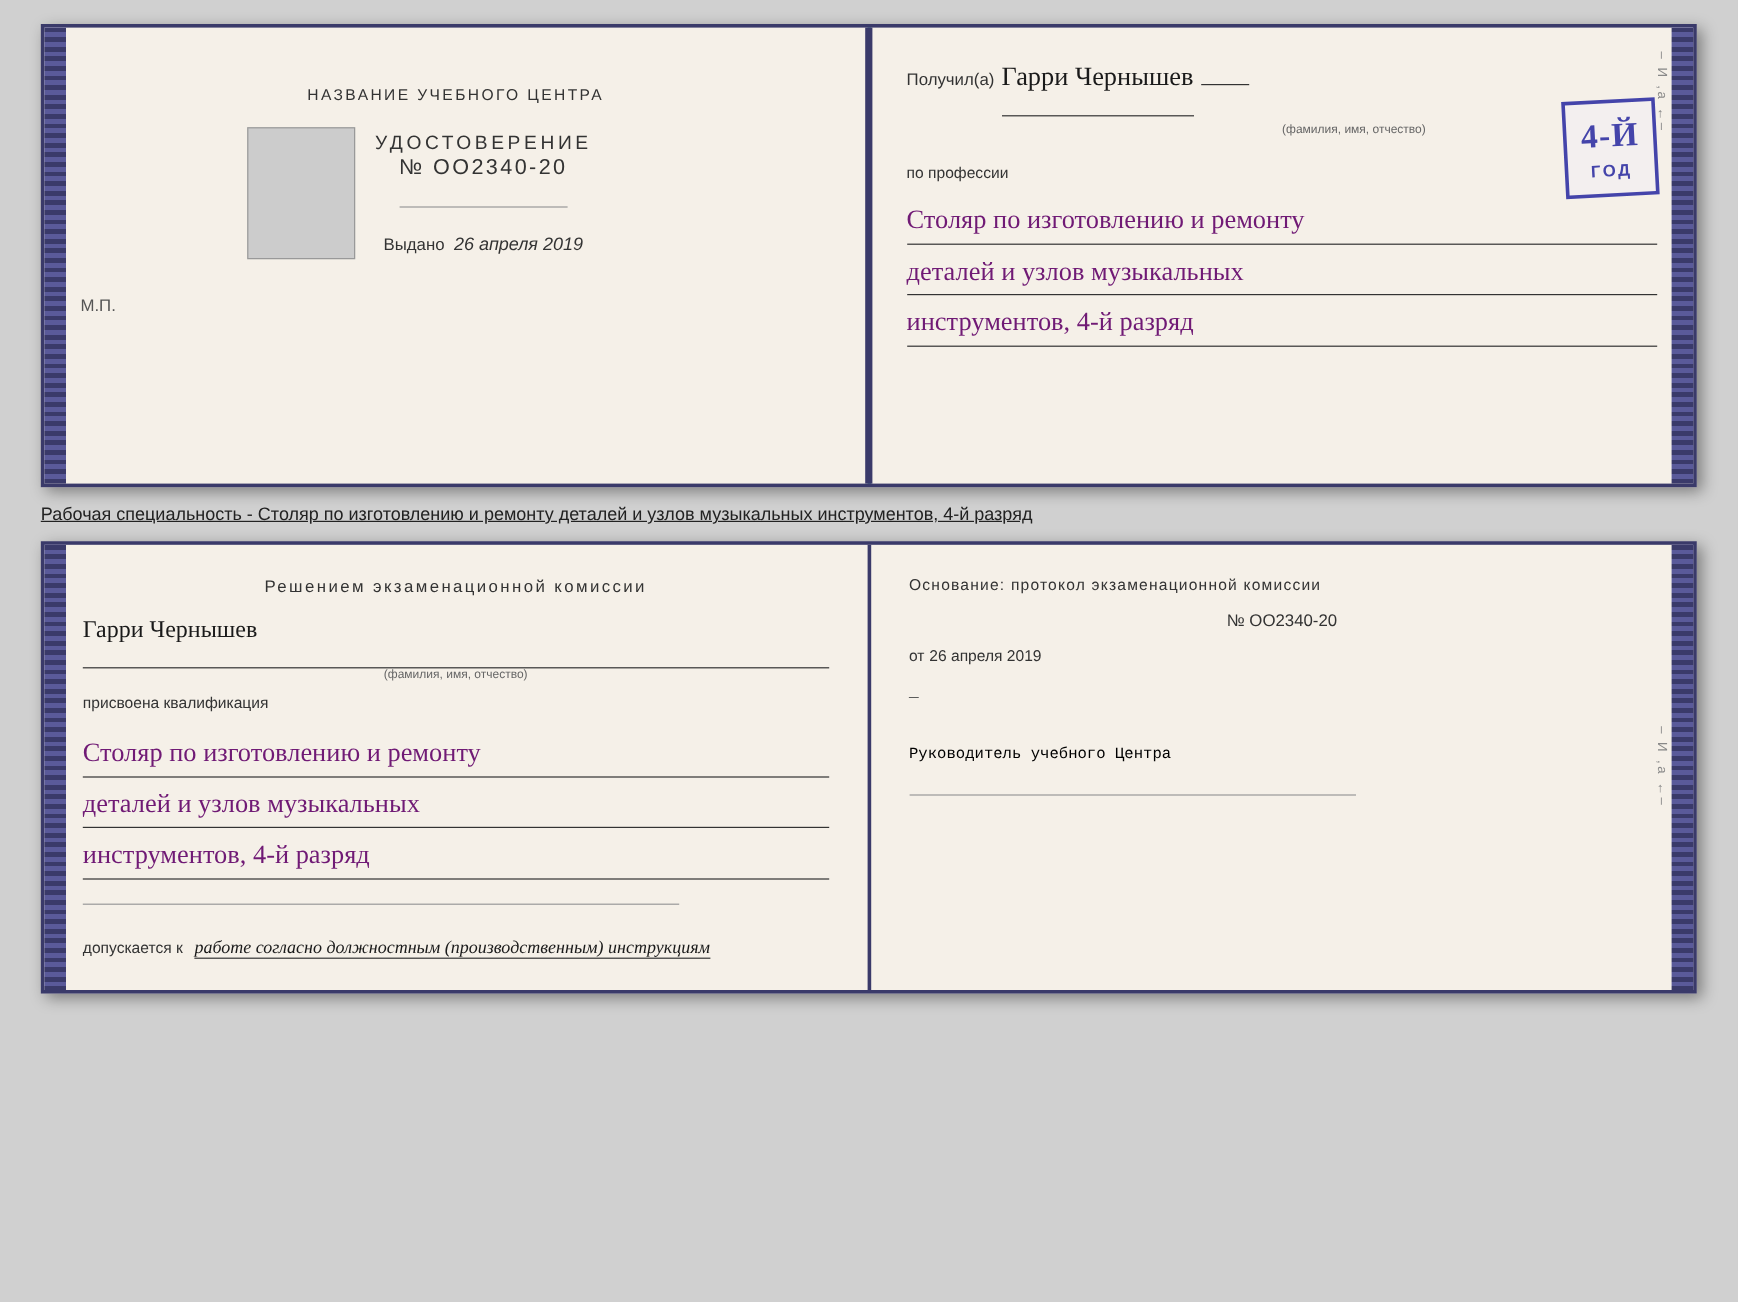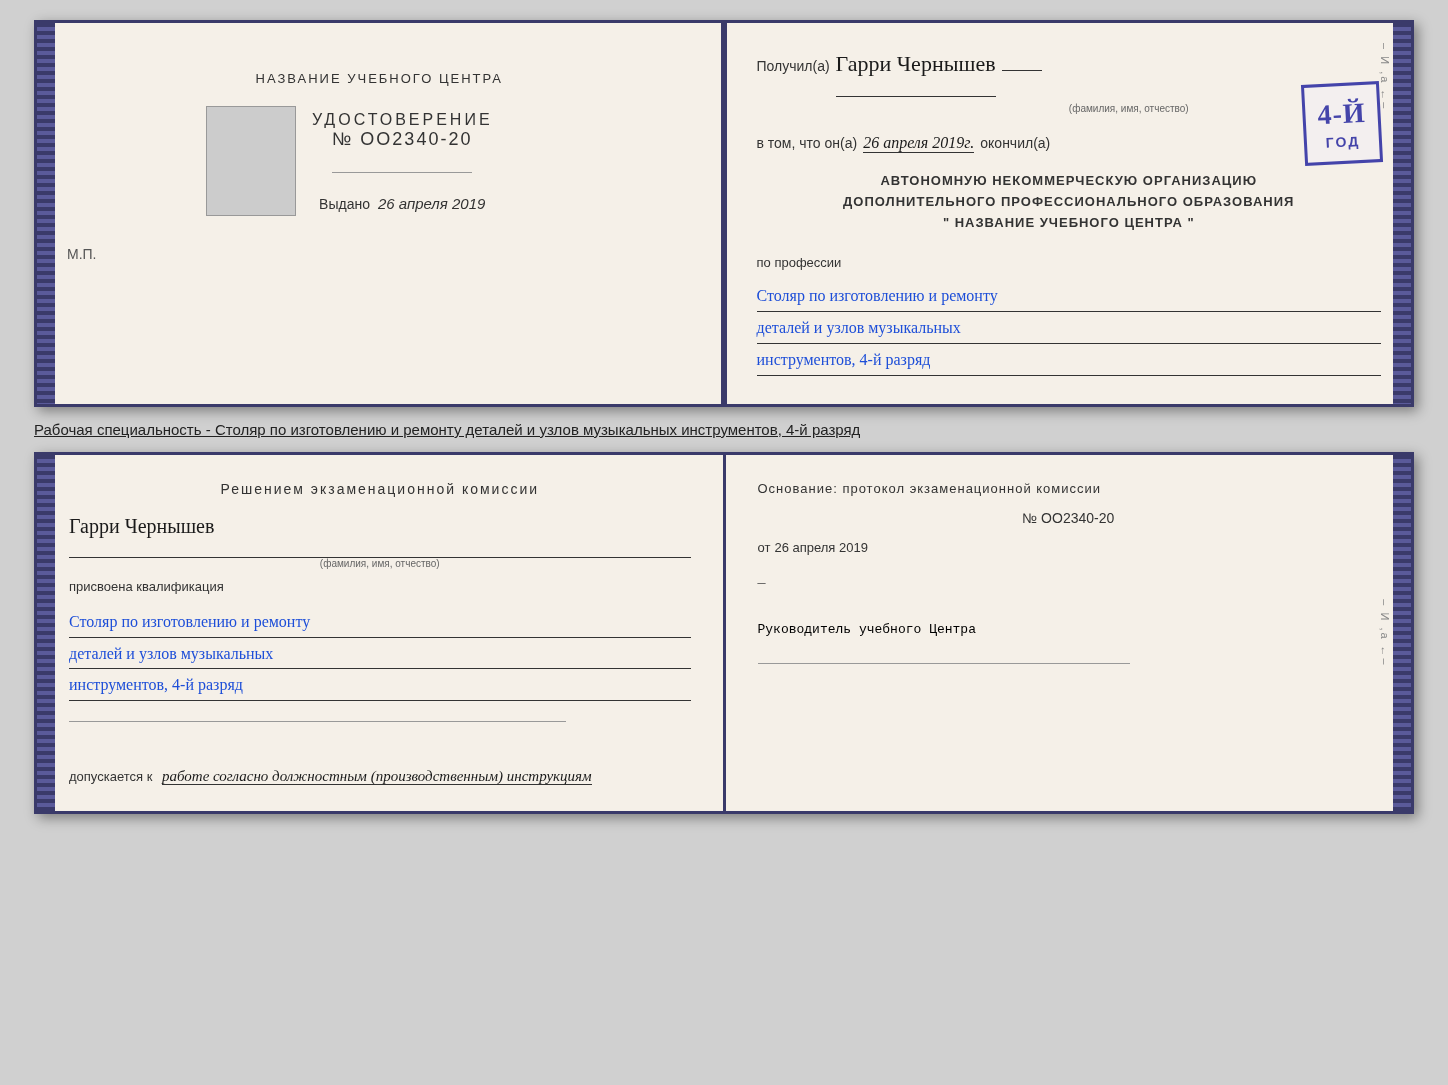--- a/index.html
+++ b/index.html
@@ -33,21 +33,21 @@
       position: relative;
     }
 
     .cert-left, .cert-right {
       flex: 1;
       padding: 28px 30px;
       position: relative;
     }
 
     .cert-left {
-      border-right: 5px solid #0c4a6e;
+      border-right: 3px solid #0c4a6e;
       display: flex;
       flex-direction: column;
       align-items: flex-end;
       justify-content: space-between;
       min-height: 380px;
     }
 
     .cert-right {
       display: flex;
       flex-direction: column;
@@ -212,22 +212,22 @@
     }
 
     .profession-label {
       font-size: 13px;
       font-family: Arial, sans-serif;
       color: #333;
     }
 
     .handwritten-profession {
       font-family: 'Segoe Script', 'Bradley Hand', cursive;
-      font-size: 16px;
-      color: #1d4ed8;
+      font-size: 22px;
+      color: #701a75;
       border-bottom: 1px solid #333;
       line-height: 1.8;
     }
 
     
     .between-caption {
       font-size: 15px;
       font-family: Arial, sans-serif;
       color: #222;
       text-decoration: underline;
@@ -313,21 +313,21 @@
       font-size: 13px;
       font-family: Liberation Mono, monospace;
       color: #000000;
       line-height: 1.4;
     }
 
     .allowed-text {
       font-size: 13px;
       font-family: Arial, sans-serif;
       color: #333;
-      margin-top: 26px;
+      margin-top: 8px;
     }
 
     .handwritten-allowed {
       font-family: 'Segoe Script', 'Bradley Hand', cursive;
       font-size: 15px;
       font-style: italic;
       color: #1a1a1a;
       border-bottom: 1px solid #333;
     }
 
@@ -391,31 +391,21 @@
         <span style="font-size:14px; font-weight:bold; font-family:Arial,sans-serif; letter-spacing:2px;">ГОД</span>
       </div>
 
       <div class="received-line">
         <span>Получил(а)</span>
         <span class="handwritten-name">Гарри Чернышев</span>
         <span style="display:inline-block; min-width:40px; border-bottom:1px solid #333;"></span>
       </div>
       <div class="small-hint" style="margin-top:-6px; margin-left:120px;">(фамилия, имя, отчество)</div>
 
-      <div class="in-the-fact-row" style="margin-top:8px;">
-        <span>в том, что он(а)</span>
-        <span class="handwritten-date">26 апреля 2019г.</span>
-        <span>окончил(а)</span>
-      </div>
-
-      <div style="margin-top:6px; font-family:Arial,sans-serif; font-size:13px; color:#333; letter-spacing:1px; line-height:1.6; text-align:center; font-weight:bold;">
-        <div>АВТОНОМНУЮ НЕКОММЕРЧЕСКУЮ ОРГАНИЗАЦИЮ</div>
-        <div>ДОПОЛНИТЕЛЬНОГО ПРОФЕССИОНАЛЬНОГО ОБРАЗОВАНИЯ</div>
-        <div>" НАЗВАНИЕ УЧЕБНОГО ЦЕНТРА "</div>
-      </div>
+
 
       <div class="profession-label" style="margin-top:10px;">по профессии</div>
       <div style="display:flex; flex-direction:column; gap:2px;">
         <div class="handwritten-profession">Столяр по изготовлению и ремонту</div>
         <div class="handwritten-profession">деталей и узлов музыкальных</div>
         <div class="handwritten-profession">инструментов, 4-й разряд</div>
       </div>
 
       <div style="position:absolute; right:20px; top:20px; font-size:11px; font-family:Arial,sans-serif; color:#888; writing-mode:vertical-rl; letter-spacing:2px;">– И ,а ←–</div>
     </div>

